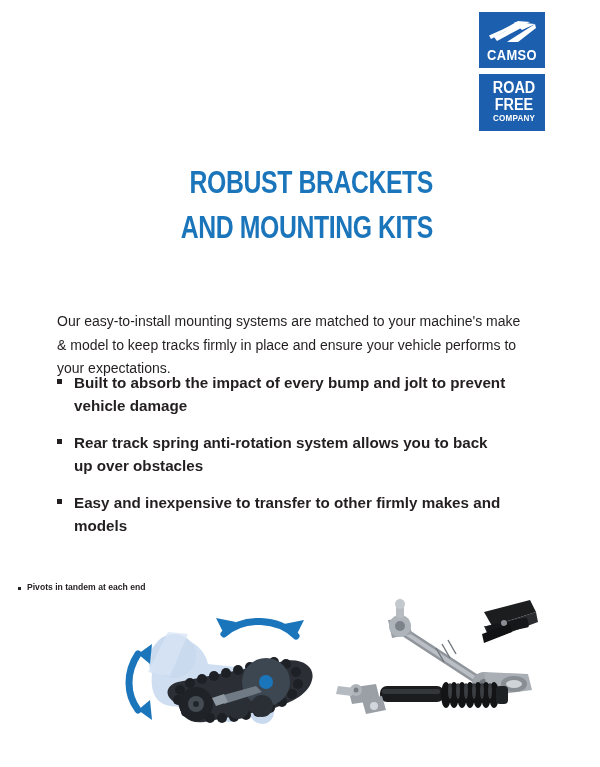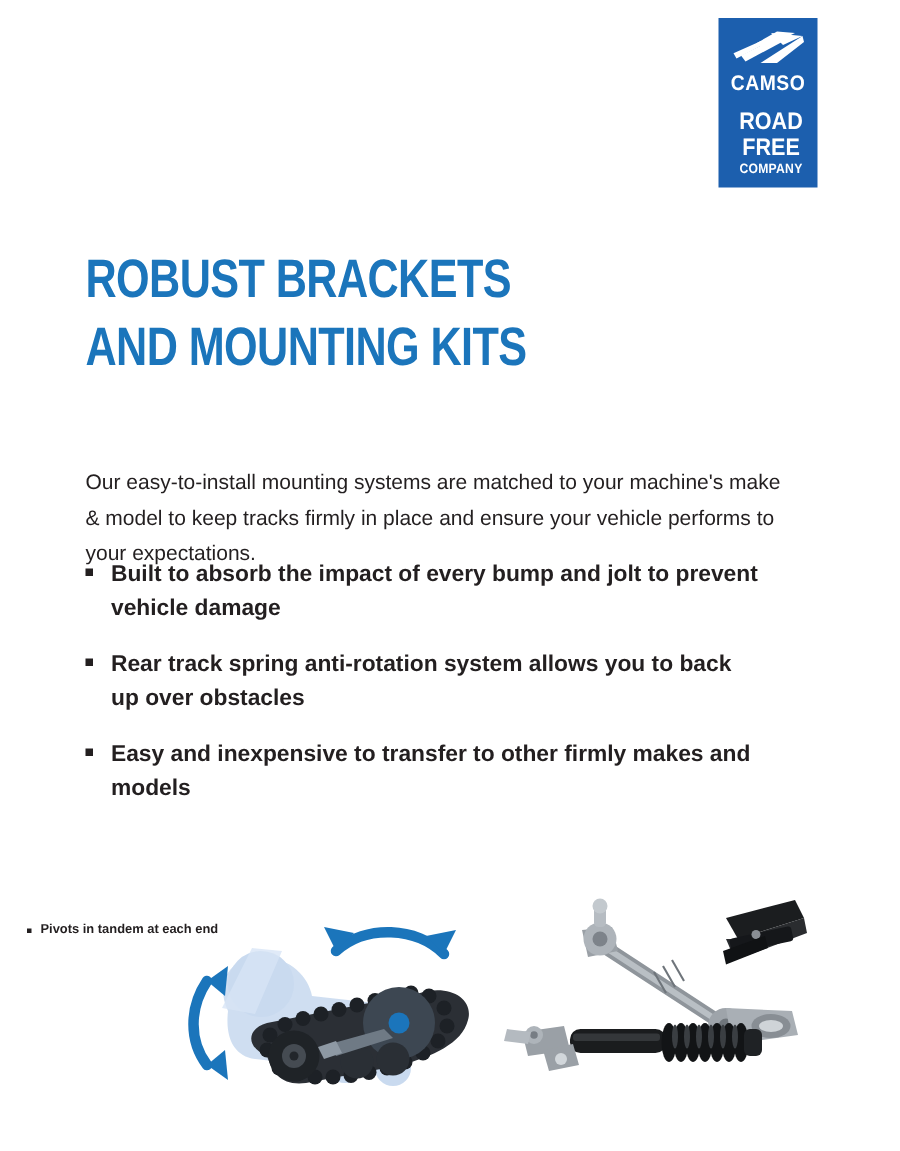--- a/index.html
+++ b/index.html
@@ -24,20 +24,21 @@
     width: 66px;
   }
   .logo-box {
     width: 66px;
     background: #1c5fae;
     box-sizing: border-box;
   }
   #camso-logo {
     height: 56px;
     padding-top: 7px;
+    margin-bottom: 6px;
   }
   #camso-swoosh {
     display: block;
     margin: 0 auto;
   }
   #camso-wordmark {
     display: block;
     text-align: center;
     color: #ffffff;
     font-family: "Liberation Sans", sans-serif;
@@ -66,24 +67,25 @@
 
   
   #headline {
     position: absolute;
     left: 57px;
     top: 139px;
     width: 470px;
     color: #1b75bb;
     font-family: "Liberation Sans Narrow", "Liberation Sans", sans-serif;
     font-weight: bold;
-    font-size: 36px;
+    font-size: 31px;
     line-height: 45px;
     letter-spacing: -0.5px;
     text-transform: uppercase;
+    text-align: right;
   }
   #headline .hl-line {
     display: block;
     transform: scaleX(0.80);
     transform-origin: left center;
     white-space: nowrap;
   }
 
   
   #intro-paragraph {
@@ -120,21 +122,21 @@
     font-size: 15.2px;
     line-height: 23px;
     font-weight: bold;
     color: #231f20;
   }
 
   
   #footnote {
     position: absolute;
     left: 18px;
-    top: 614px;
+    top: 582px;
     display: flex;
     align-items: flex-start;
   }
   #footnote-bullet {
     width: 3px;
     height: 3px;
     background: #231f20;
     margin-top: 5px;
     margin-right: 6px;
     flex: 0 0 auto;

